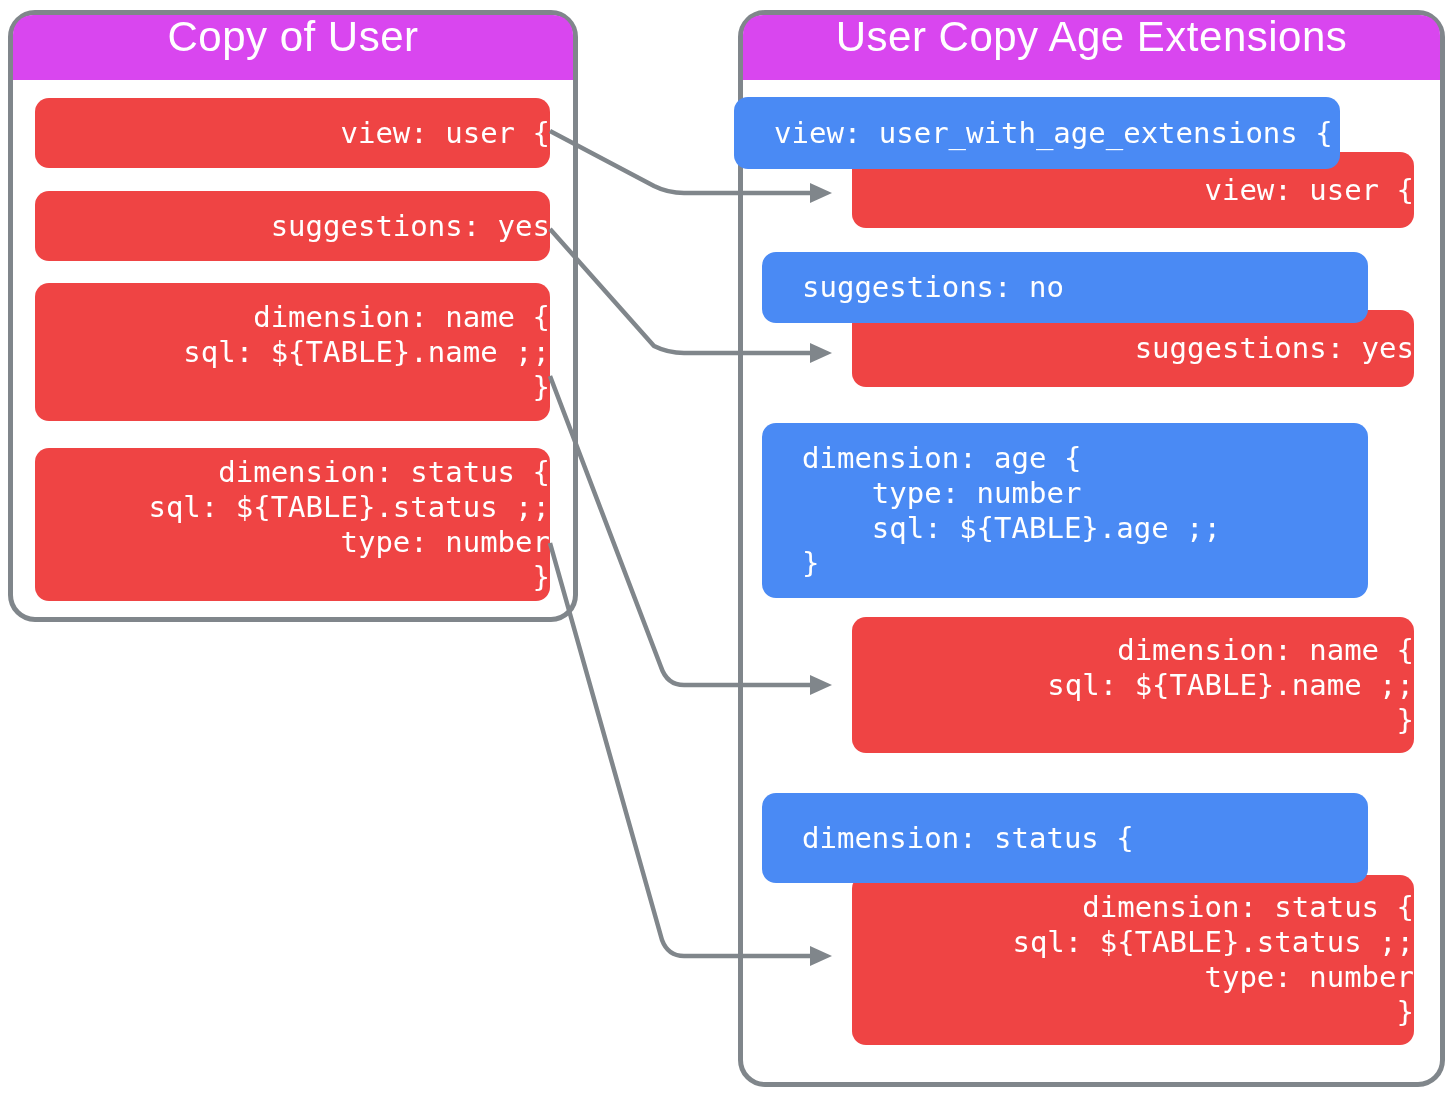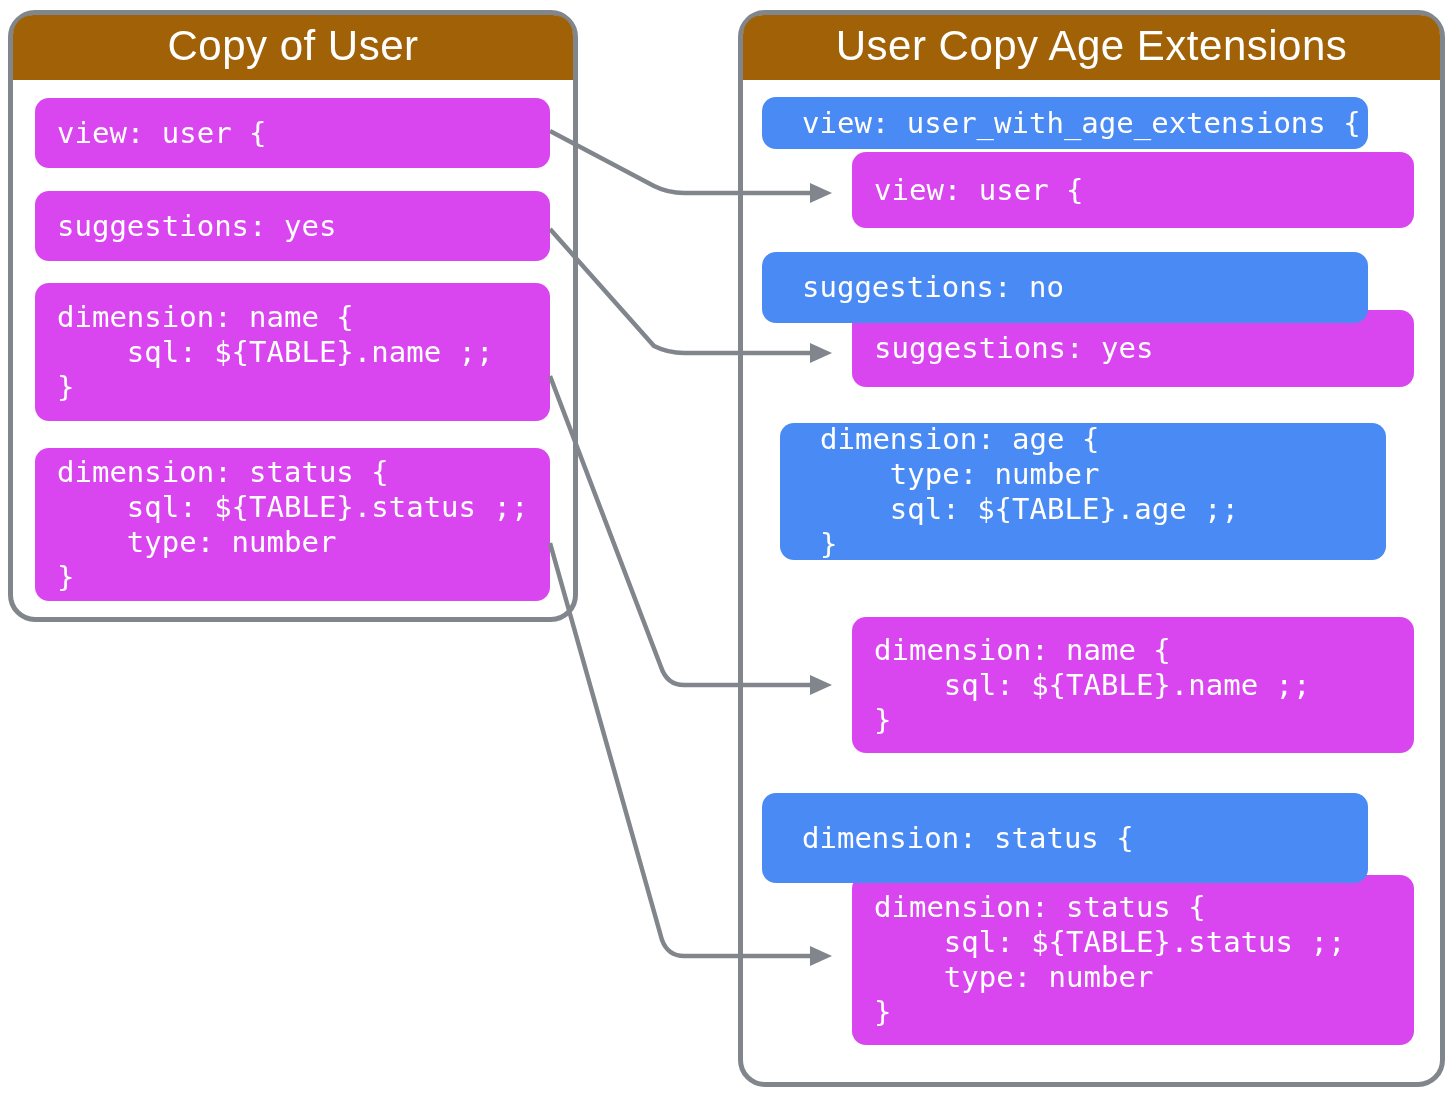--- a/index.html
+++ b/index.html
@@ -20,24 +20,23 @@
     border-radius: 27px;
     box-sizing: border-box;
   }
   .panel-left  { left: 8px;   top: 10px; width: 570px; height: 612px; }
   .panel-right { left: 738px; top: 10px; width: 707px; height: 1077px; }
 
   .panel-header {
     position: absolute;
     left: 0; right: 0; top: 0;
     height: 65px;
-    background: #a16207;
+    background: #d946ef;
     border-radius: 20px 20px 0 0;
     display: flex;
-    align-items: center;
     justify-content: center;
   }
   .panel-title {
     color: #ffffff;
     font-size: 42px;
     font-weight: 500;
     letter-spacing: 0.5px;
     white-space: nowrap;
     transform: translateY(-2px);
   }
@@ -51,35 +50,35 @@
     flex-direction: column;
     justify-content: center;
     padding-left: 22px;
     color: #ffffff;
     font-family: "DejaVu Sans Mono", "Liberation Mono", monospace;
     font-size: 29px;
     line-height: 35px;
     white-space: pre;
   }
   .code-block .code-line { white-space: pre; }
-  .blk-dark  { background: #d946ef; z-index: 2; }
+  .blk-dark  { background: #ef4444; z-index: 2; align-items: flex-end; }
   .blk-light { background: #4A8AF4; z-index: 3; padding-left: 40px; }
 
   
   .b-l1 { left: 35px; top: 98px;  width: 515px; height: 70px;  }
   .b-l2 { left: 35px; top: 191px; width: 515px; height: 70px;  }
   .b-l3 { left: 35px; top: 283px; width: 515px; height: 138px; }
   .b-l4 { left: 35px; top: 448px; width: 515px; height: 153px; }
 
   
-  .b-r1l { left: 762px; top: 97px;  width: 606px; height: 52px;  }
+  .b-r1l { left: 734px; top: 97px;  width: 606px; height: 72px;  }
   .b-r1d { left: 852px; top: 152px; width: 562px; height: 76px;  }
   .b-r2l { left: 762px; top: 252px; width: 606px; height: 71px;  }
   .b-r2d { left: 852px; top: 310px; width: 562px; height: 77px;  }
-  .b-r3  { left: 780px; top: 423px; width: 606px; height: 137px; }
+  .b-r3  { left: 762px; top: 423px; width: 606px; height: 175px; }
   .b-r4  { left: 852px; top: 617px; width: 562px; height: 136px; }
   .b-r5l { left: 762px; top: 793px; width: 606px; height: 90px;  }
   .b-r5d { left: 852px; top: 875px; width: 562px; height: 170px; }
 
   
   .arrows {
     position: absolute;
     left: 0; top: 0;
     width: 1450px;
     height: 1096px;

